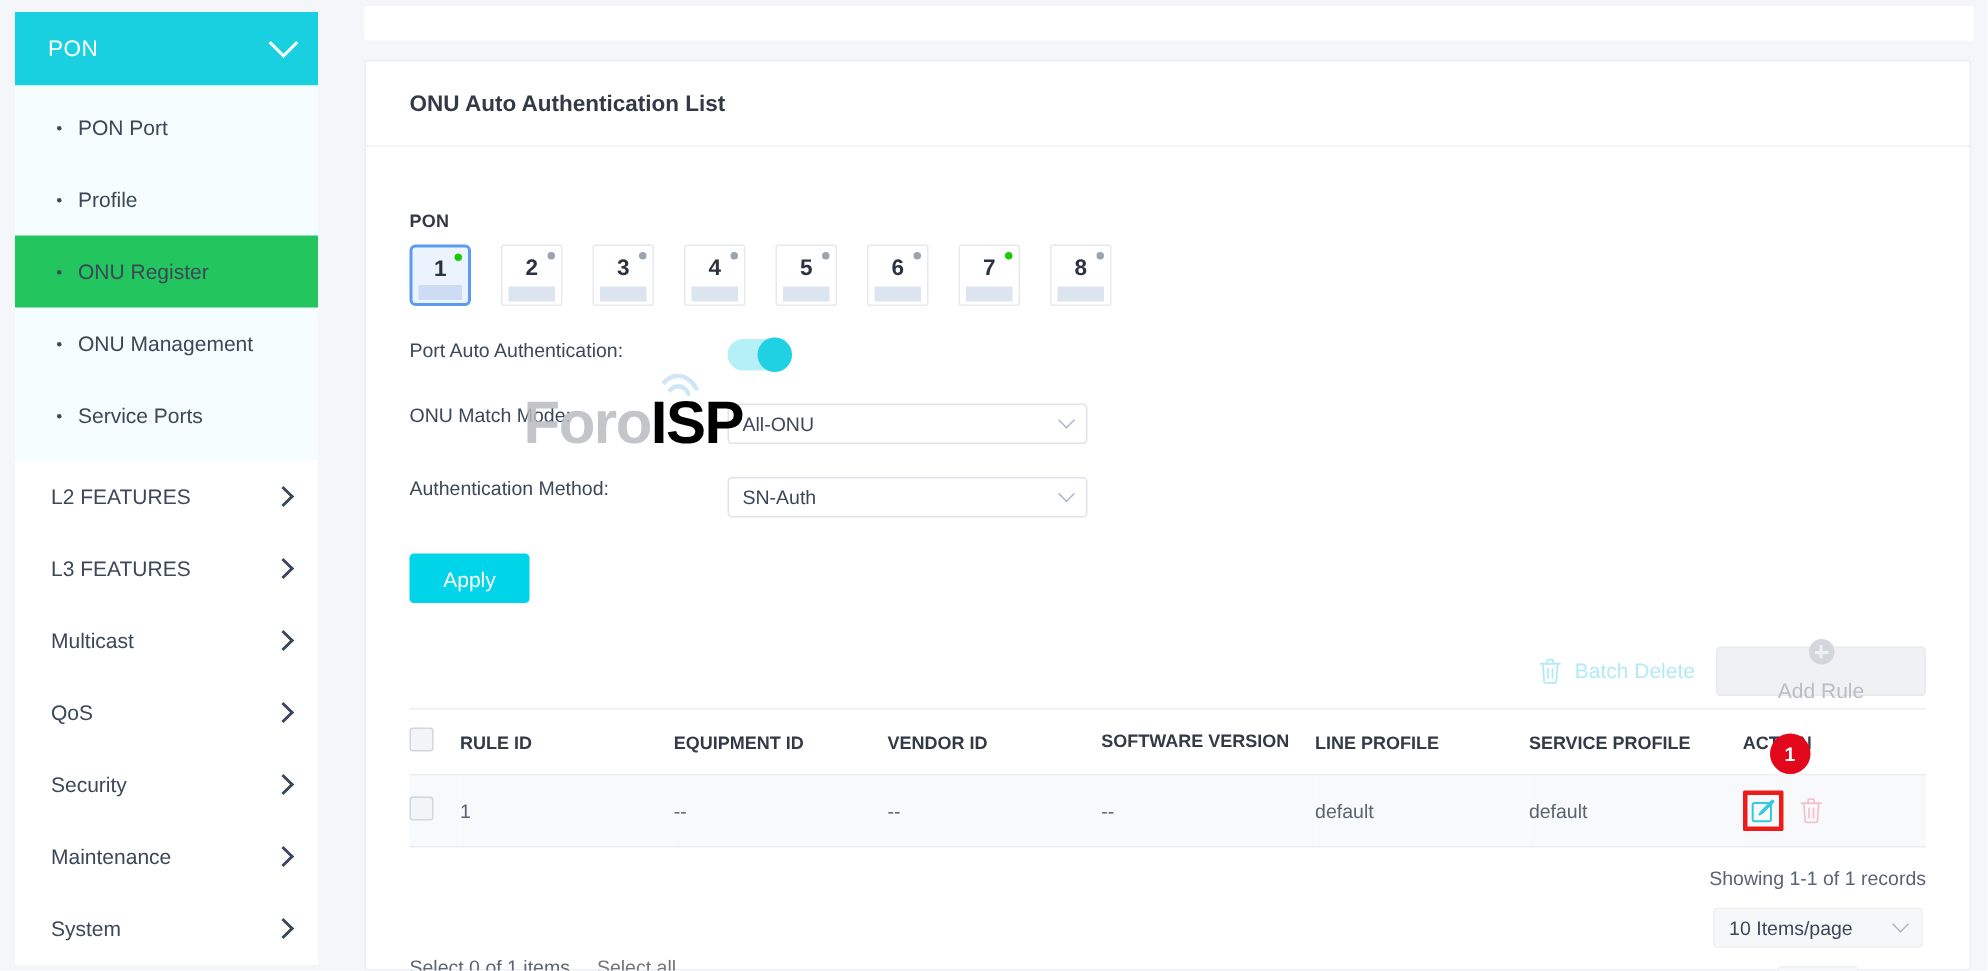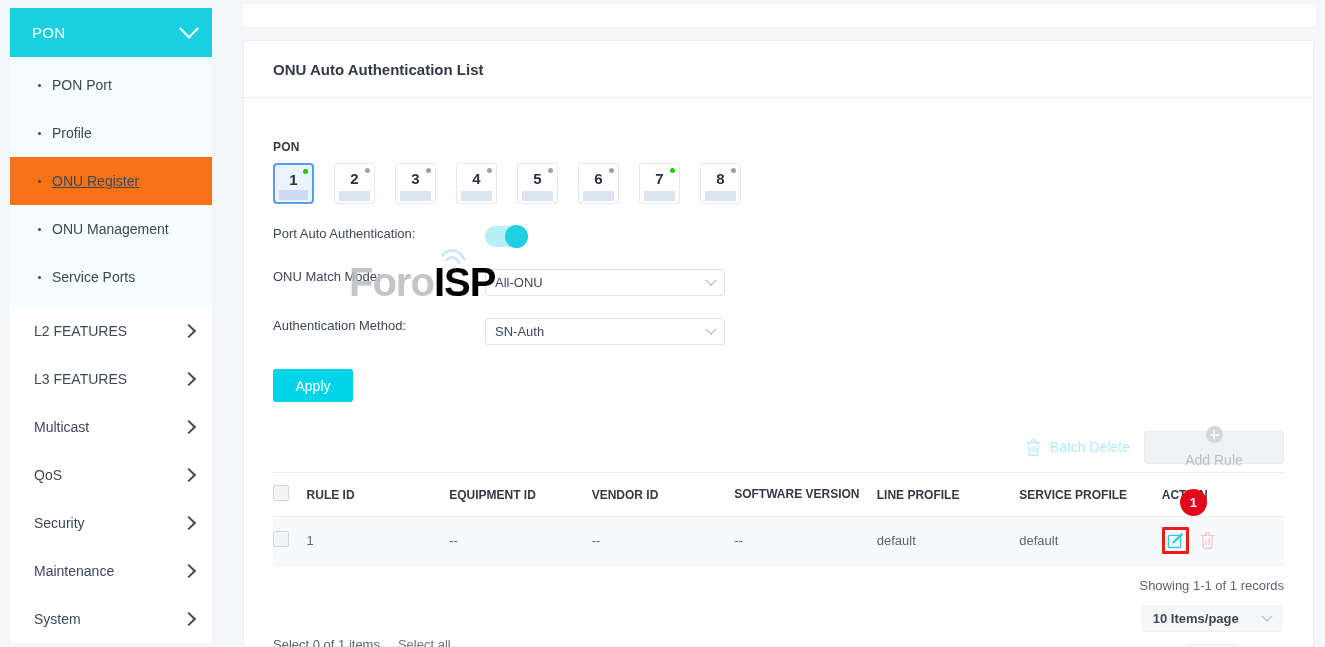--- a/index.html
+++ b/index.html
@@ -57,22 +57,21 @@
     cursor: pointer;
   }
   .sub-item .dot {
     width: 3px; height: 3px;
     background: #3c4858;
     border-radius: 50%;
     margin-right: 11px;
     flex: none;
   }
   .sub-item.active {
-    background: #f97316;
-    text-decoration: underline;
+    background: #22c55e;
   }
   .top-item {
     height: 48px;
     display: flex;
     align-items: center;
     justify-content: space-between;
     padding: 0 18px 0 24px;
     box-sizing: border-box;
     font-size: 14px;
     color: #3c4858;
@@ -367,21 +366,20 @@
     background: #f5f7f9;
     border: 1px solid #eef0f3;
     border-radius: 3px;
     display: flex;
     align-items: center;
     padding: 0 10px;
     box-sizing: border-box;
     font-size: 13px;
     color: #3c4858;
     cursor: pointer;
-    font-weight: bold;
   }
   .goto-input {
     width: 54px; height: 27px;
     background: #f5f7f9;
     border: 1px solid #eef0f3;
     border-radius: 3px;
     box-sizing: border-box;
   }
   .go-btn {
     width: 34px; height: 27px;

